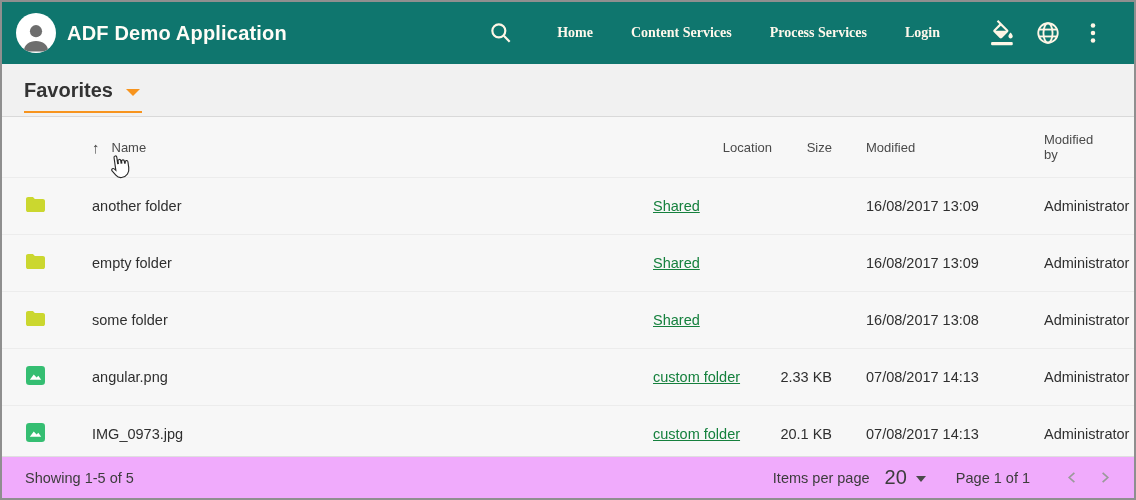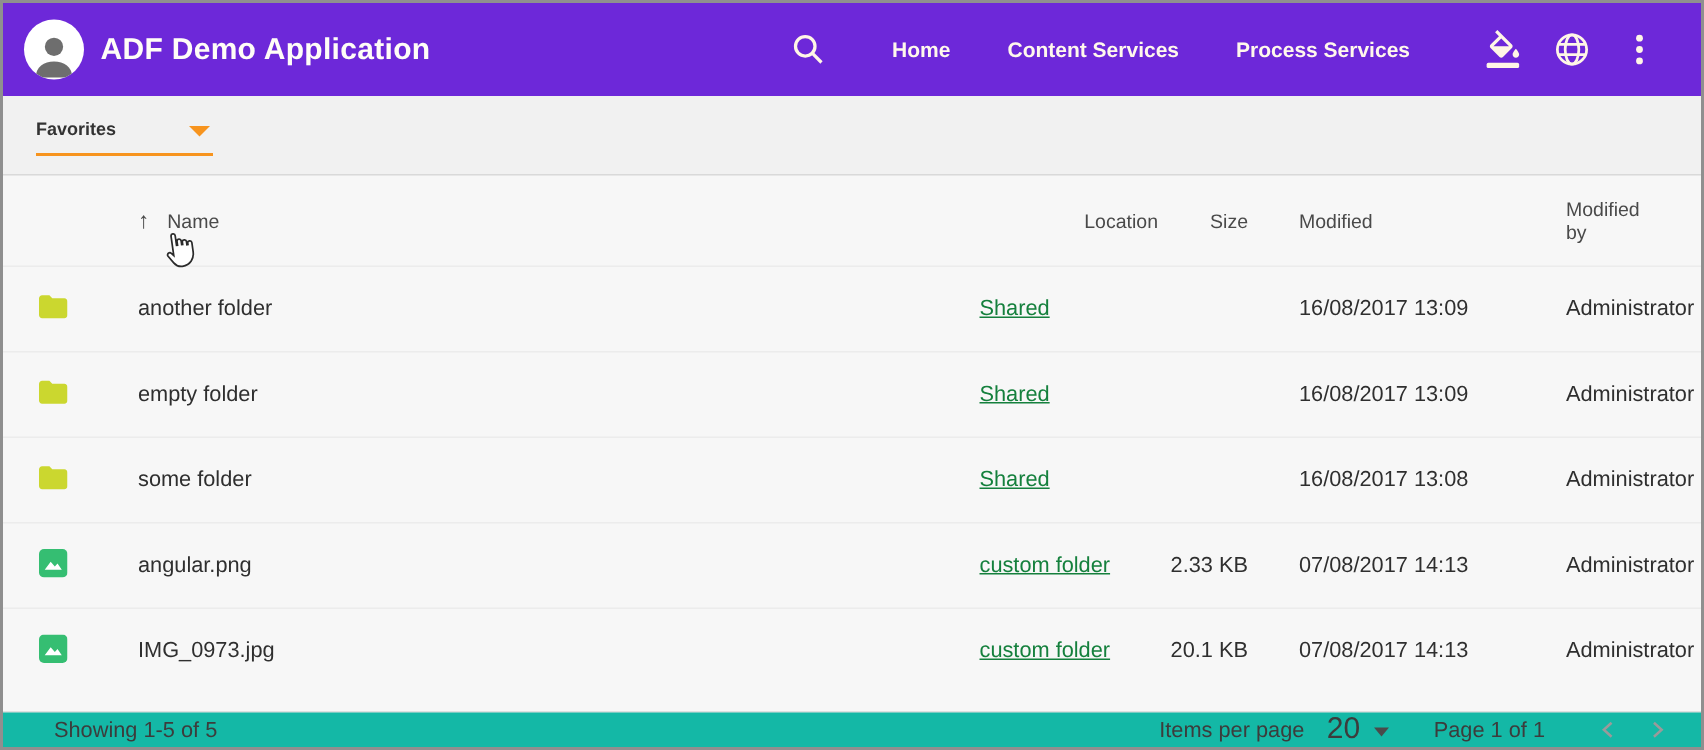--- a/index.html
+++ b/index.html
@@ -5,51 +5,51 @@
   * { margin:0; padding:0; box-sizing:border-box; }
   body { background:#e9e9e9; font-family:"Liberation Sans", sans-serif; }
 
   .window{
     position:relative; width:1136px; height:500px;
     border:2px solid #8f8f8f; background:#f7f7f7; overflow:hidden;
   }
 
   
   .topbar{
-    height:62px; background:#6d28d9; display:flex; align-items:center;
+    height:62px; background:#0f766e; display:flex; align-items:center;
     padding:0 28px 0 14px; color:#fff;
   }
   .avatar{
     width:40px; height:40px; border-radius:50%; background:#fff;
     overflow:hidden; display:flex; justify-content:center; align-items:flex-end;
     margin-right:11px; flex:0 0 auto;
   }
   .avatar svg{ width:34px; height:34px; display:block; }
   .app-title{ font-size:20px; font-weight:bold; letter-spacing:.2px; color:#fffdf7; white-space:nowrap; }
   .top-right{ margin-left:auto; display:flex; align-items:center; }
   .icon-btn{ background:none; border:none; cursor:pointer; display:flex; align-items:center; justify-content:center; padding:0; }
   .search-btn{ width:26px; height:26px; margin-right:24px; }
   .main-nav{ display:flex; align-items:center; }
   .nav-item{
     background:none; border:none; cursor:pointer; color:#fff8ec;
-    font-family:Liberation Sans, sans-serif; font-size:14px; font-weight:bold;
+    font-family:Liberation Serif, serif; font-size:14px; font-weight:bold;
     padding:10px 19px; white-space:nowrap;
   }
   .hdr-actions{ display:flex; align-items:center; margin-left:12px; }
   .hdr-actions .icon-btn{ width:26px; height:26px; margin-left:19px; }
 
   
   .tabbar{ height:53px; background:#f1f1f1; border-bottom:1px solid #d9d9d9; position:relative; }
   .tab{
     position:absolute; left:22px; top:15px; width:118px;
     display:flex; align-items:center; justify-content:space-between;
     border-bottom:2px solid #F7941E; padding:0 2px 9px 0; cursor:pointer;
     background:none; border-top:none; border-left:none; border-right:none;
   }
-  .tab-label{ font-size:12px; font-weight:bold; color:#333; font-family:"Liberation Sans",sans-serif; }
+  .tab-label{ font-size:20px; font-weight:bold; color:#333; font-family:"Liberation Sans",sans-serif; }
   .tab-caret{ width:0; height:0; border-left:7px solid transparent; border-right:7px solid transparent; border-top:7px solid #F7941E; margin-top:3px; }
   .cursor-overlay{ position:absolute; left:102px; top:86px; width:28px; height:30px; z-index:9; pointer-events:none; transform:rotate(-8deg); }
 
   
   .grid-row{
     display:grid;
     grid-template-columns:66px 561px 119px 60px 187px 1fr;
     align-items:center;
     padding:0 28px 0 24px;
   }
@@ -63,23 +63,23 @@
   .c-by{ padding-left:2px;margin-left:23px; }
 
   .trow{ height:57px; border-top:1px solid #ececec; font-size:14.5px; color:#2f2f2f; cursor:pointer; }
   .ficon{ display:inline-flex; width:20px; height:20px; align-items:center; }
   .ficon svg{ width:19px; height:19px; }
   .c-name{ white-space:nowrap; overflow:hidden; text-overflow:ellipsis; }
   .link{ color:#15803d; text-decoration:underline; font-size:14.5px; cursor:pointer; white-space:nowrap; }
 
   
   .pager{
-    position:absolute; left:0; right:0; bottom:0; height:24px;
-    border-top:1px solid #dfdfdf; background:#14b8a6;
-    display:flex; align-items:center; padding:0 16px 0 34px;
+    position:absolute; left:0; right:0; bottom:0; height:42px;
+    border-top:1px solid #dfdfdf; background:#f0abfc;
+    display:flex; align-items:center; padding:0 16px 0 23px;
     font-size:14.5px; color:#3c3c3c;
   }
   .pager-right{ margin-left:auto; display:flex; align-items:center; }
   .ipp-label{ margin-right:15px; }
   .ipp-select{ display:flex; align-items:center; cursor:pointer; margin-right:30px; background:none; border:none; font-family:"Liberation Sans",sans-serif; font-size:20px; color:#3c3c3c; }
   .ipp-caret{ width:0; height:0; border-left:5px solid transparent; border-right:5px solid transparent; border-top:6px solid #4a4a4a; margin-left:9px; margin-top:2px; }
   .page-status{ margin-right:24px; white-space:nowrap; }
   .pg-btn{ width:28px; height:28px; margin-left:4px; background:none; border:none; cursor:pointer; display:flex; align-items:center; justify-content:center; }
   .pg-btn svg{ width:15px; height:15px; }
 </style>
@@ -102,20 +102,21 @@
         <svg viewBox="0 0 24 24">
           <circle cx="10" cy="10" r="6" stroke="#fff6e6" stroke-width="2" fill="none"></circle>
           <line x1="14.6" y1="14.6" x2="20" y2="20" stroke="#fff6e6" stroke-width="2"></line>
         </svg>
       </button>
 
       <nav class="main-nav">
         <button class="nav-item">Home</button>
         <button class="nav-item">Content Services</button>
         <button class="nav-item">Process Services</button>
+        <button class="nav-item">Login</button>
       </nav>
 
       <div class="hdr-actions">
         <button class="icon-btn">
           <svg viewBox="0 0 24 24" fill="#fff6e6">
             <path d="M16.56 8.94 7.62 0 6.21 1.41l2.38 2.38-5.15 5.15c-.59.59-.59 1.54 0 2.12l5.5 5.5c.29.3.68.44 1.06.44s.77-.15 1.06-.44l5.5-5.5c.59-.58.59-1.53 0-2.12zM5.21 10 10 5.21 14.79 10H5.21zM19 11.5s-2 2.17-2 3.5c0 1.1.9 2 2 2s2-.9 2-2c0-1.33-2-3.5-2-3.5z"></path>
             <rect x="1" y="20.2" width="20" height="3.2" rx="1"></rect>
           </svg>
         </button>
         <button class="icon-btn">

